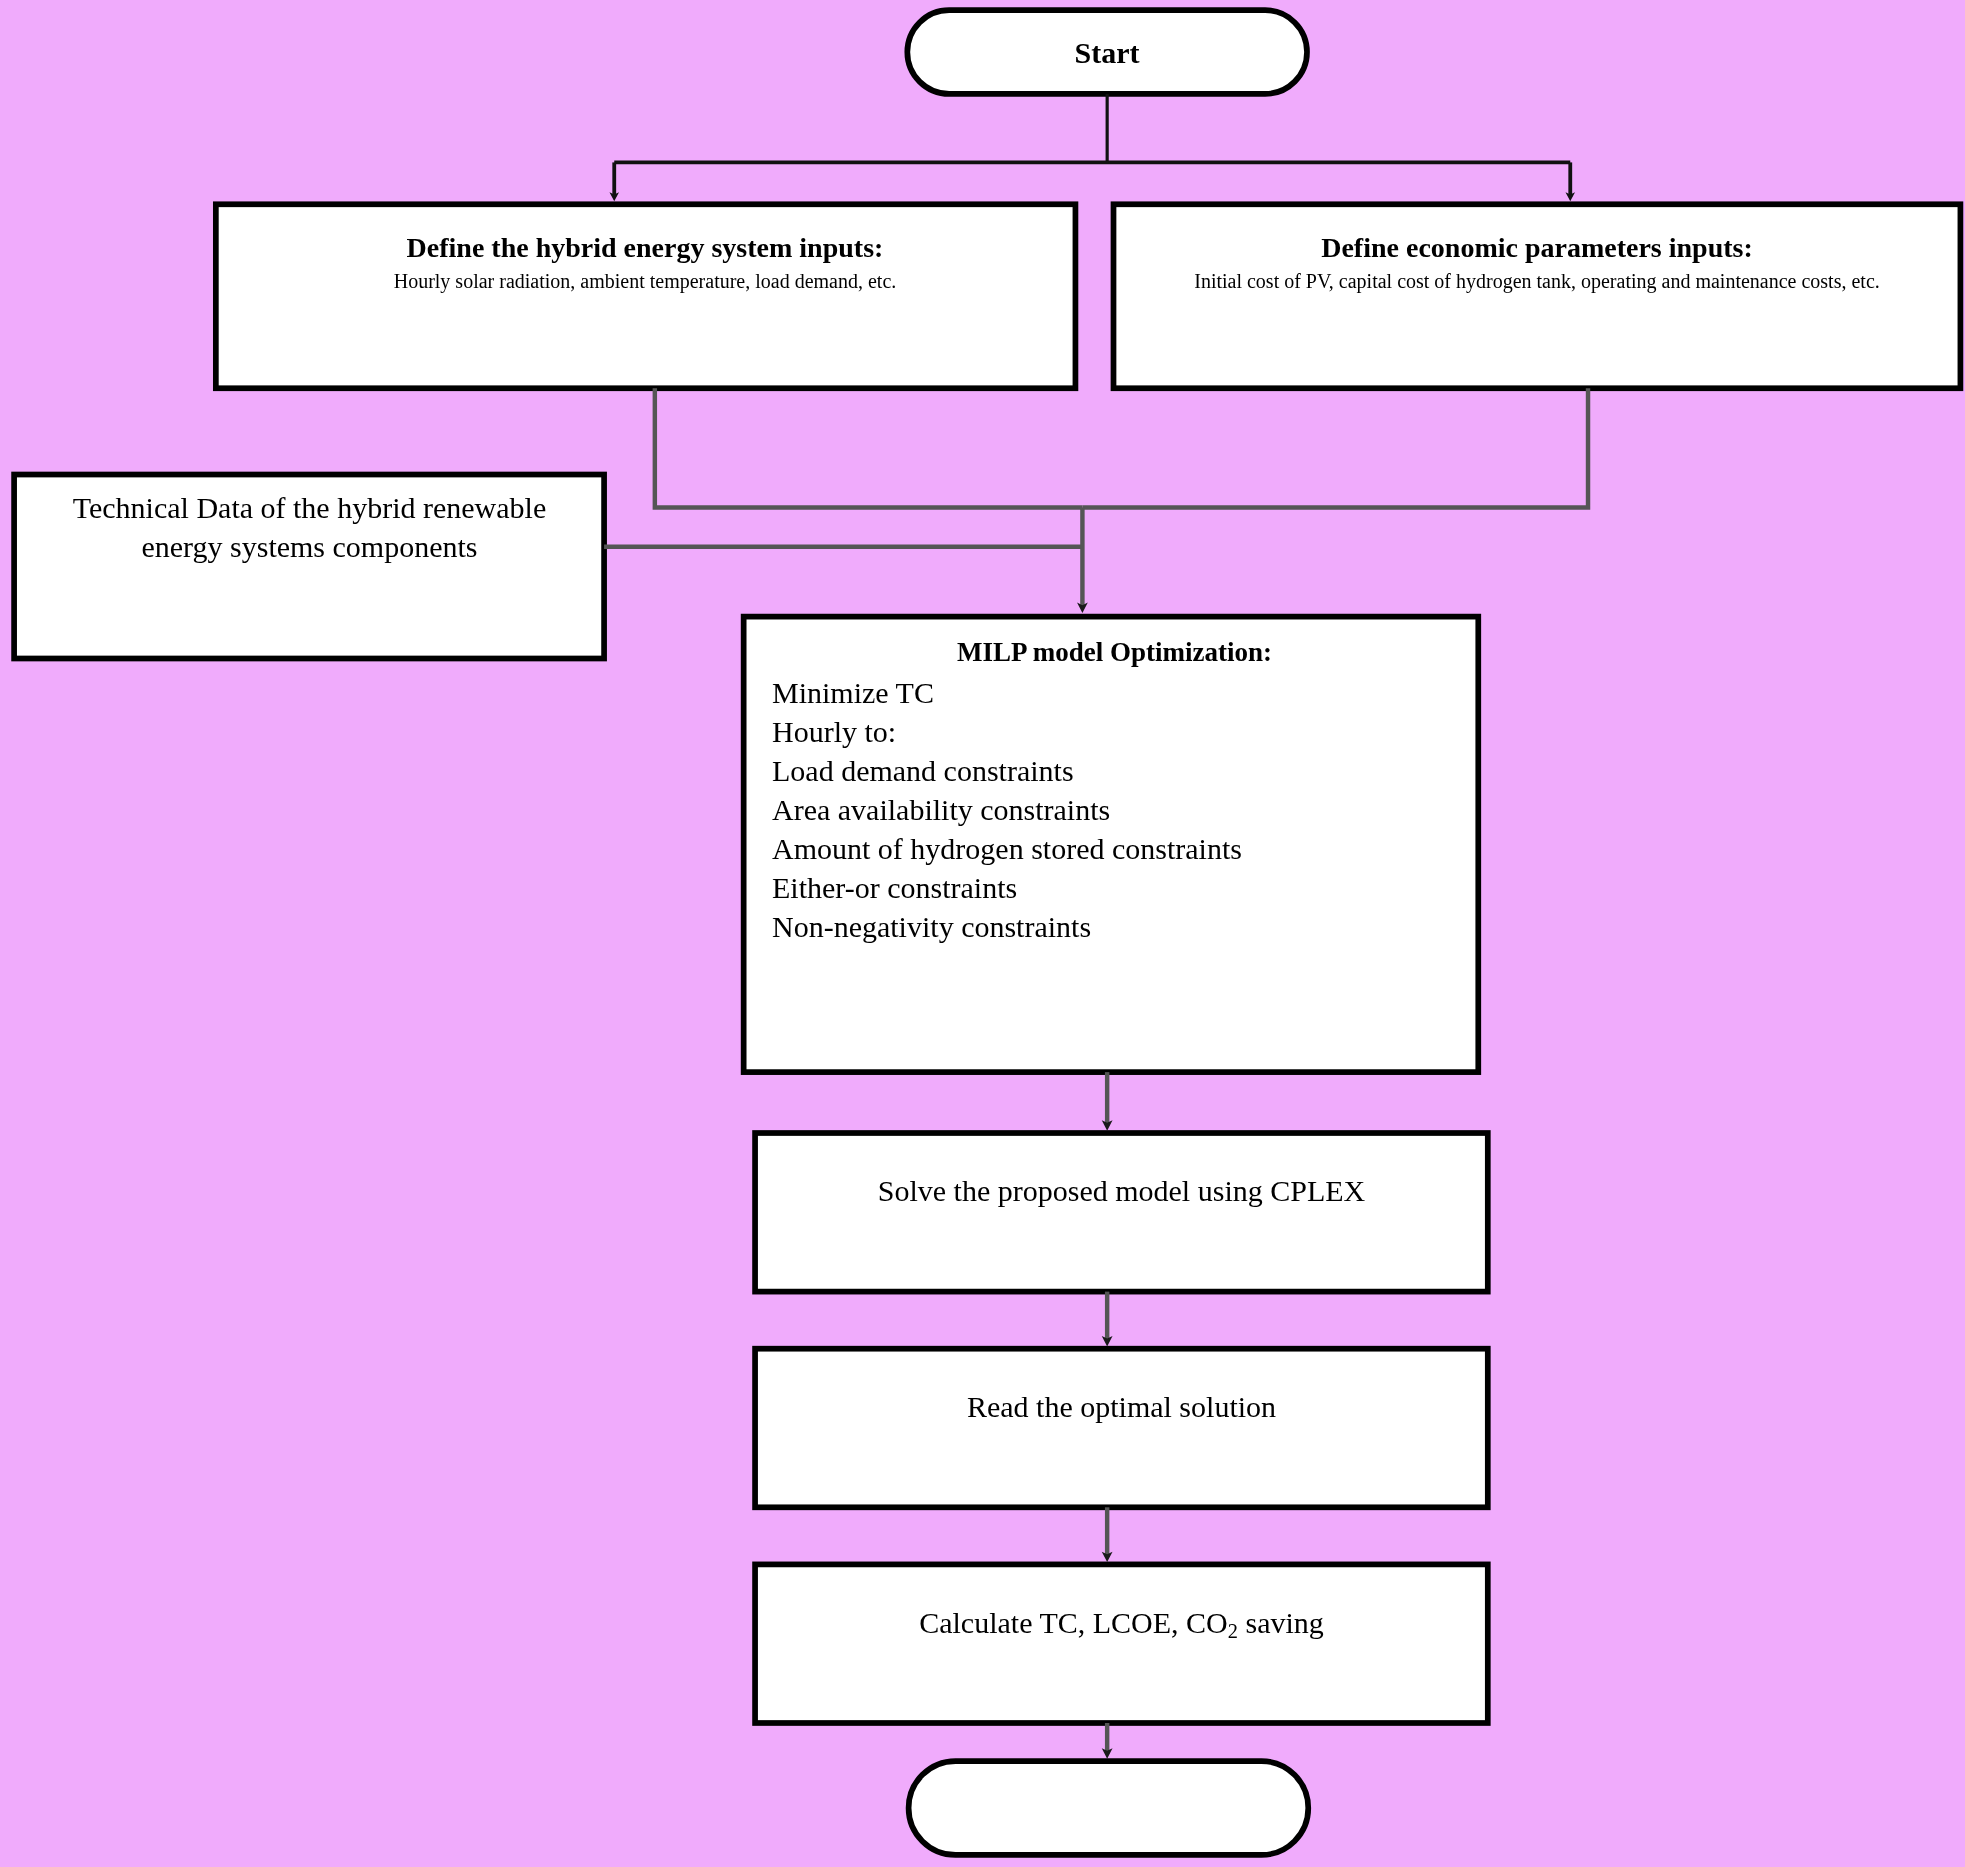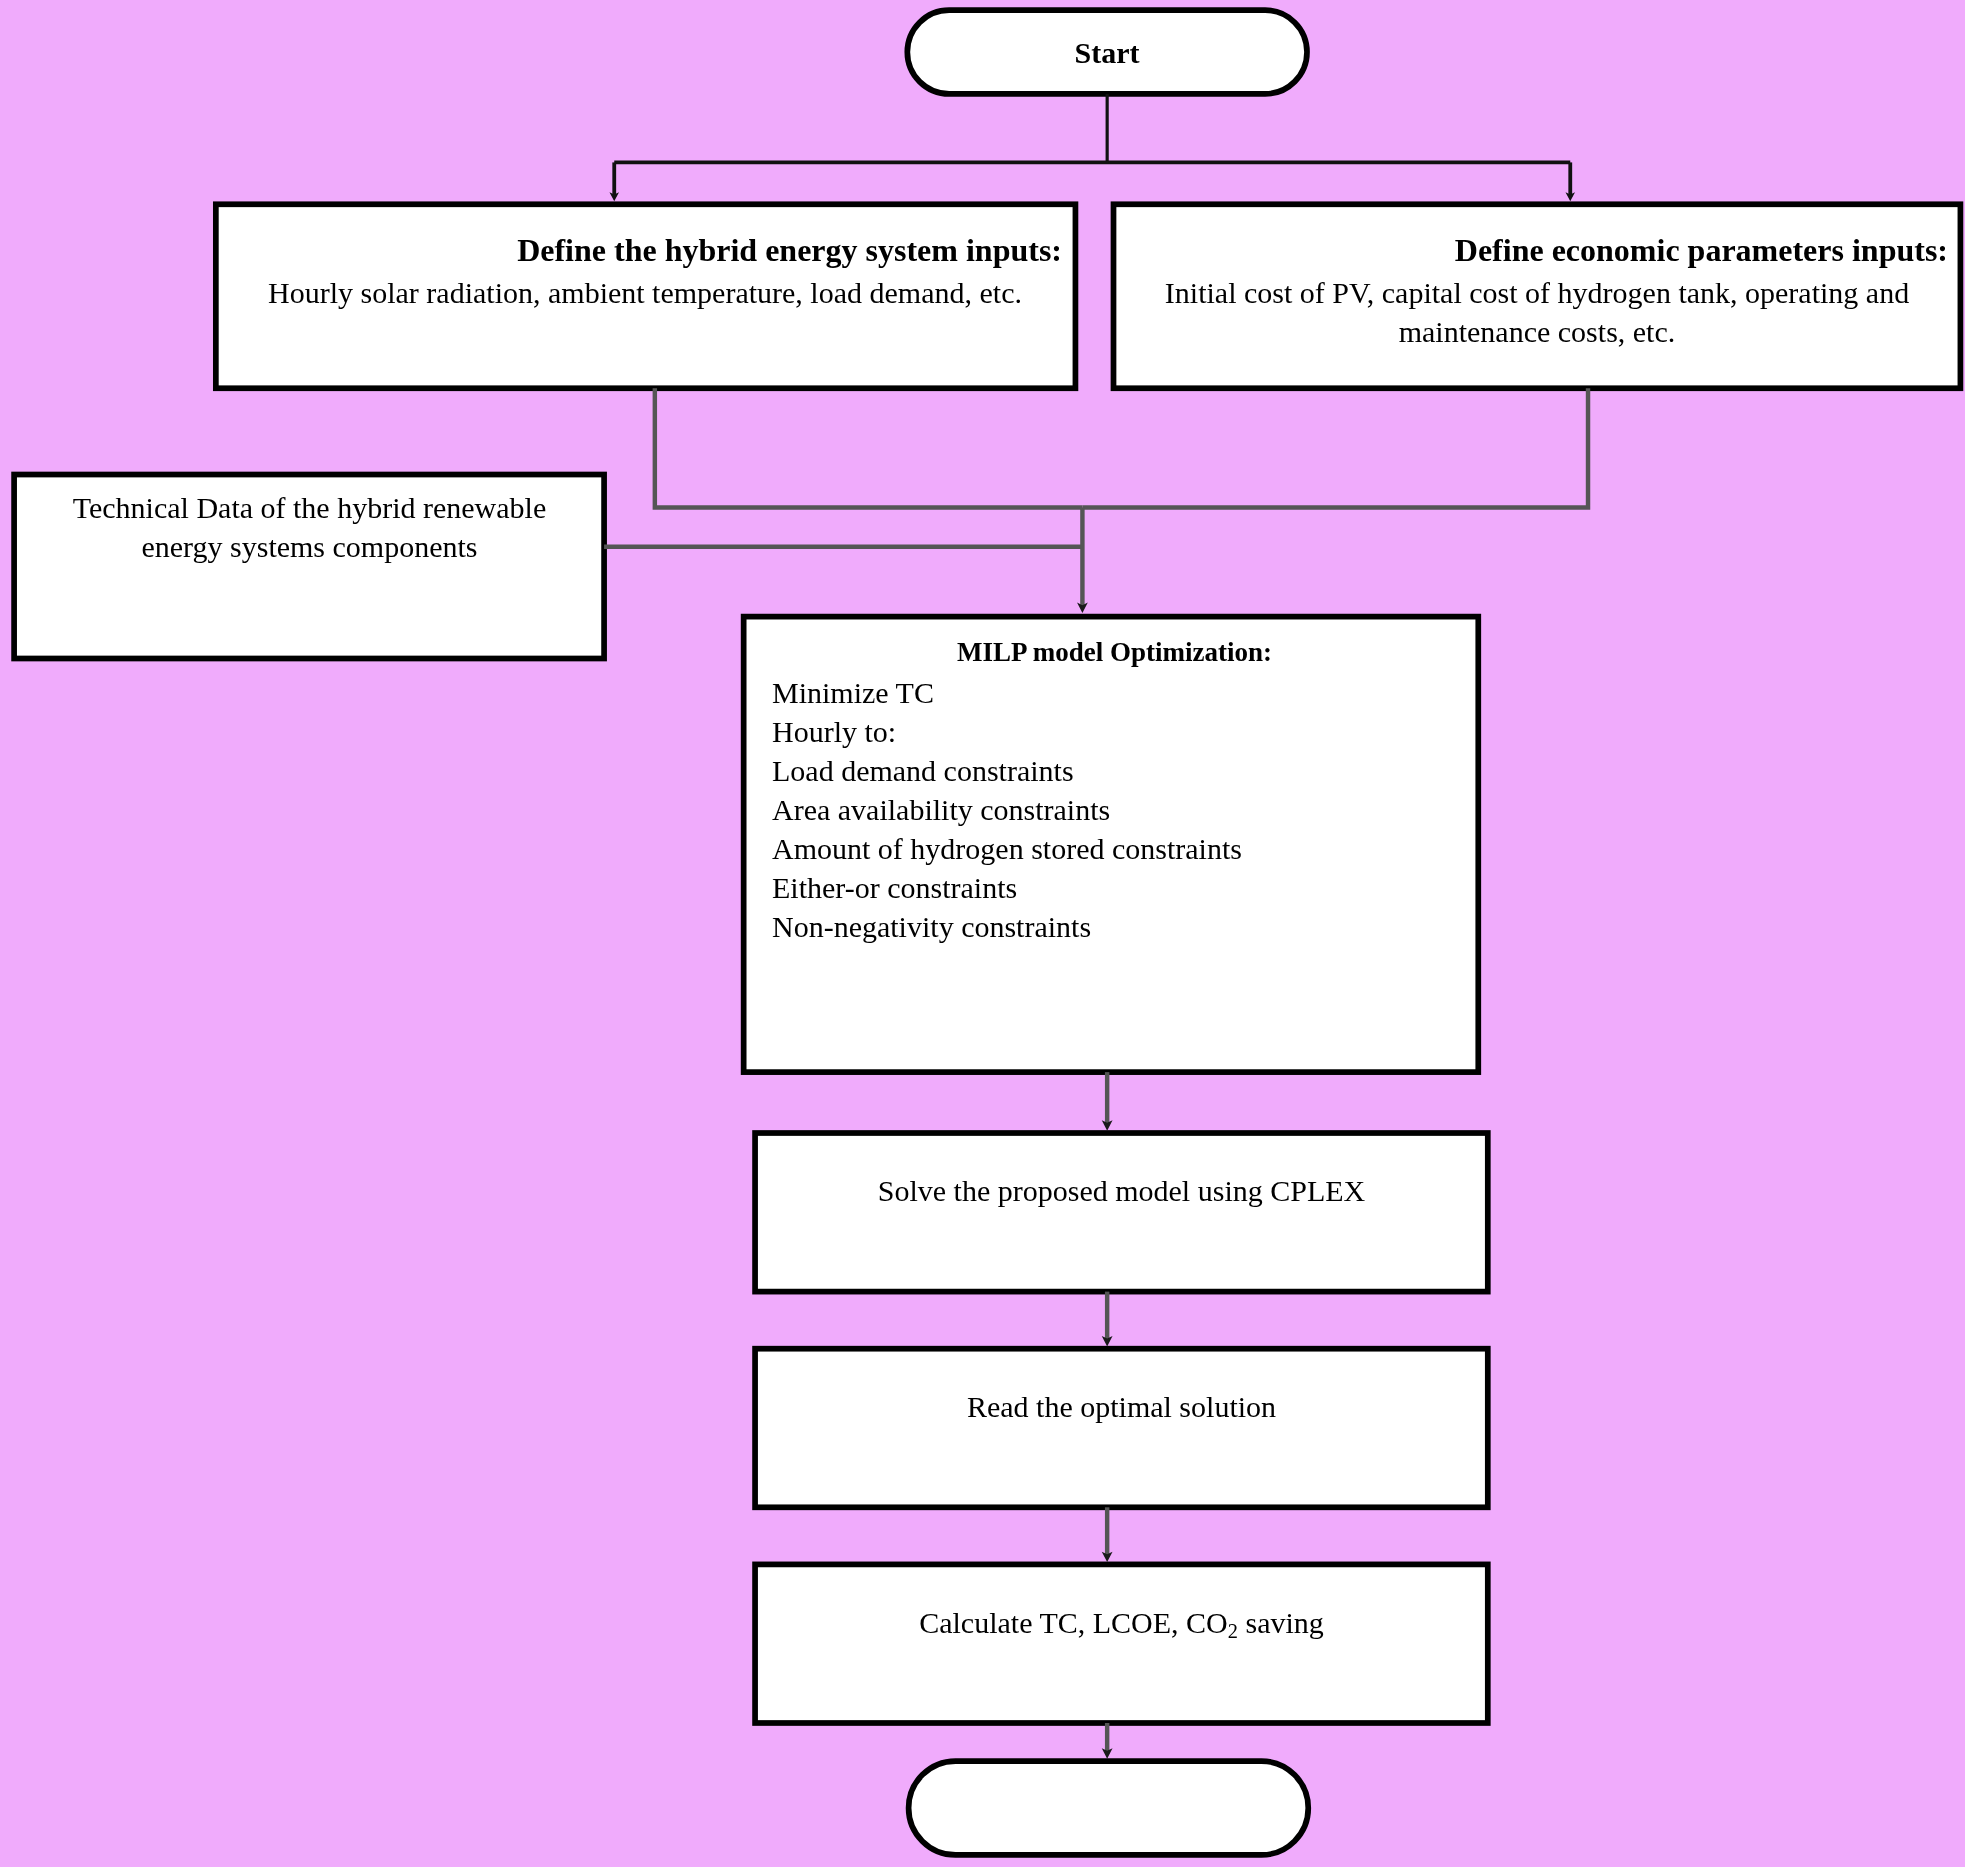--- a/index.html
+++ b/index.html
@@ -43,27 +43,26 @@
     margin-bottom: 2.5px;
   }
   .milp-line {
     font-size: 30px;
     display: block;
     text-align: left;
   }
   .hdr {
     display: block;
     font-weight: bold;
-    font-size: 32px;
+    font-size: 28px;
     margin-bottom: 1.3px;
-    text-align: right;
   }
   .body-text {
     display: block;
-    font-size: 30px;
+    font-size: 20px;
   }
   sub { font-size: 0.68em; vertical-align: -0.24em; }
 </style>
 </head>
 <body>
 
 <div id="page">
 
   <svg class="canvas" viewBox="0 0 3097 2943">
     <defs>

